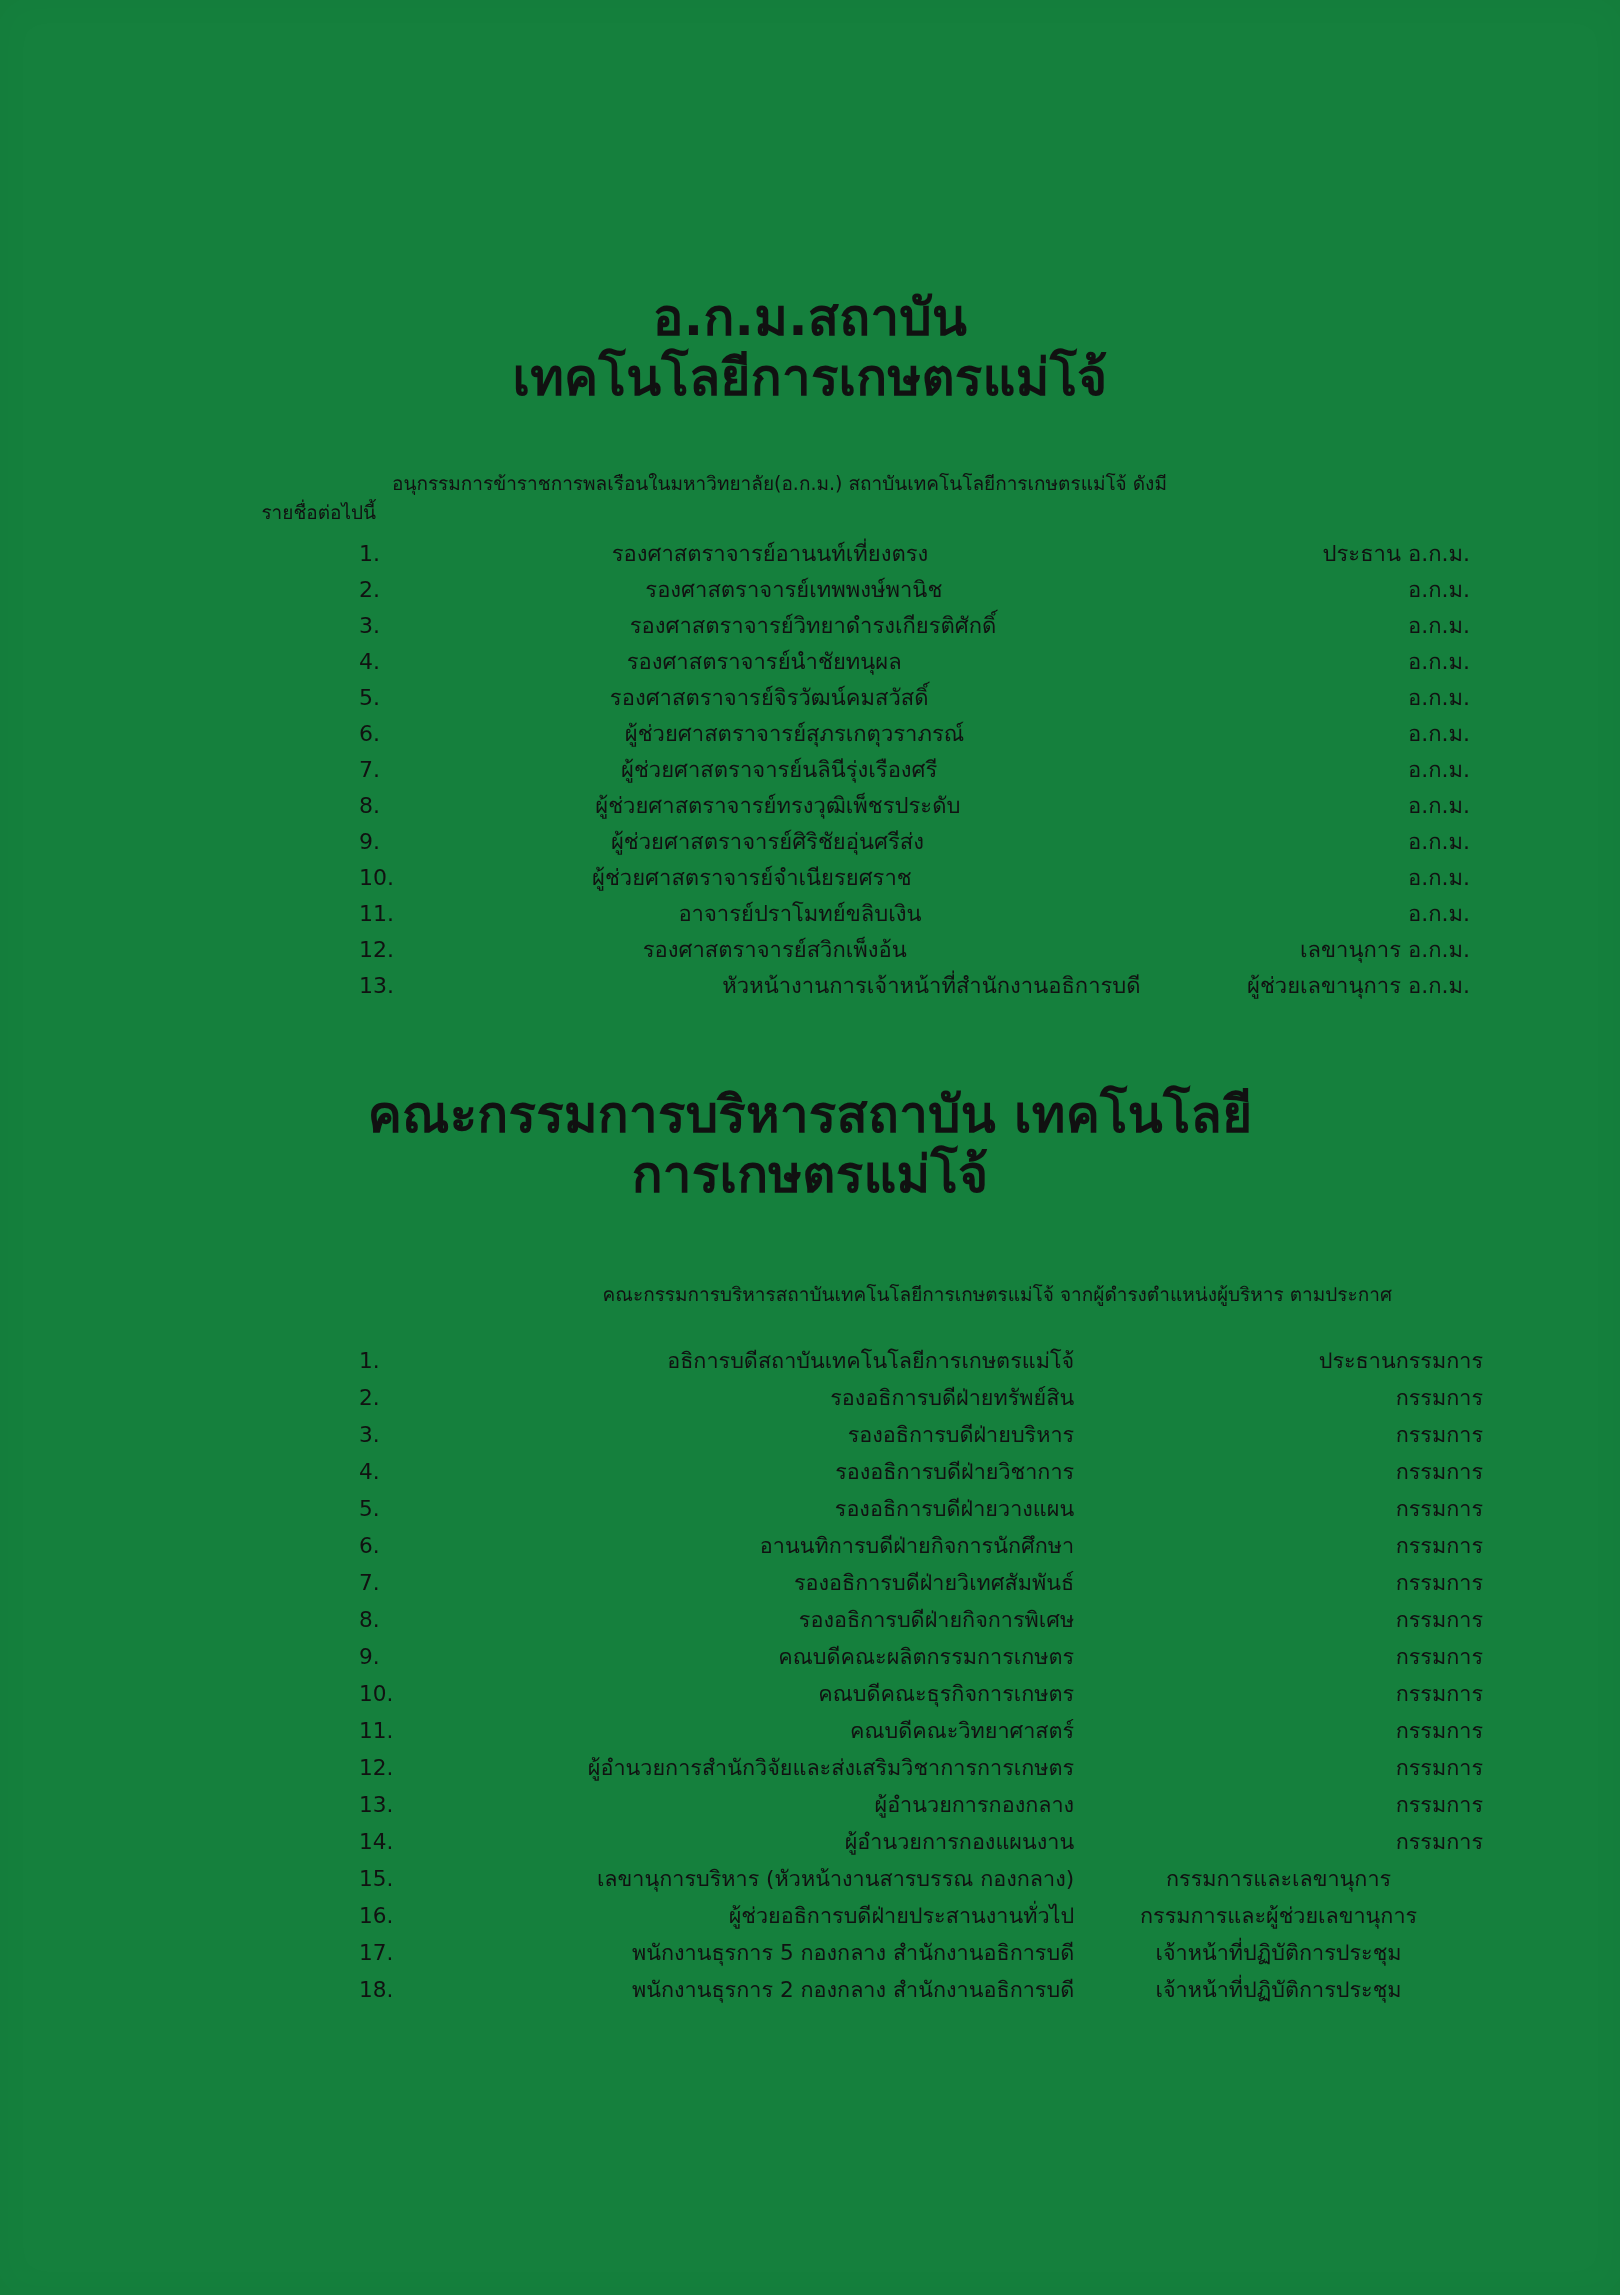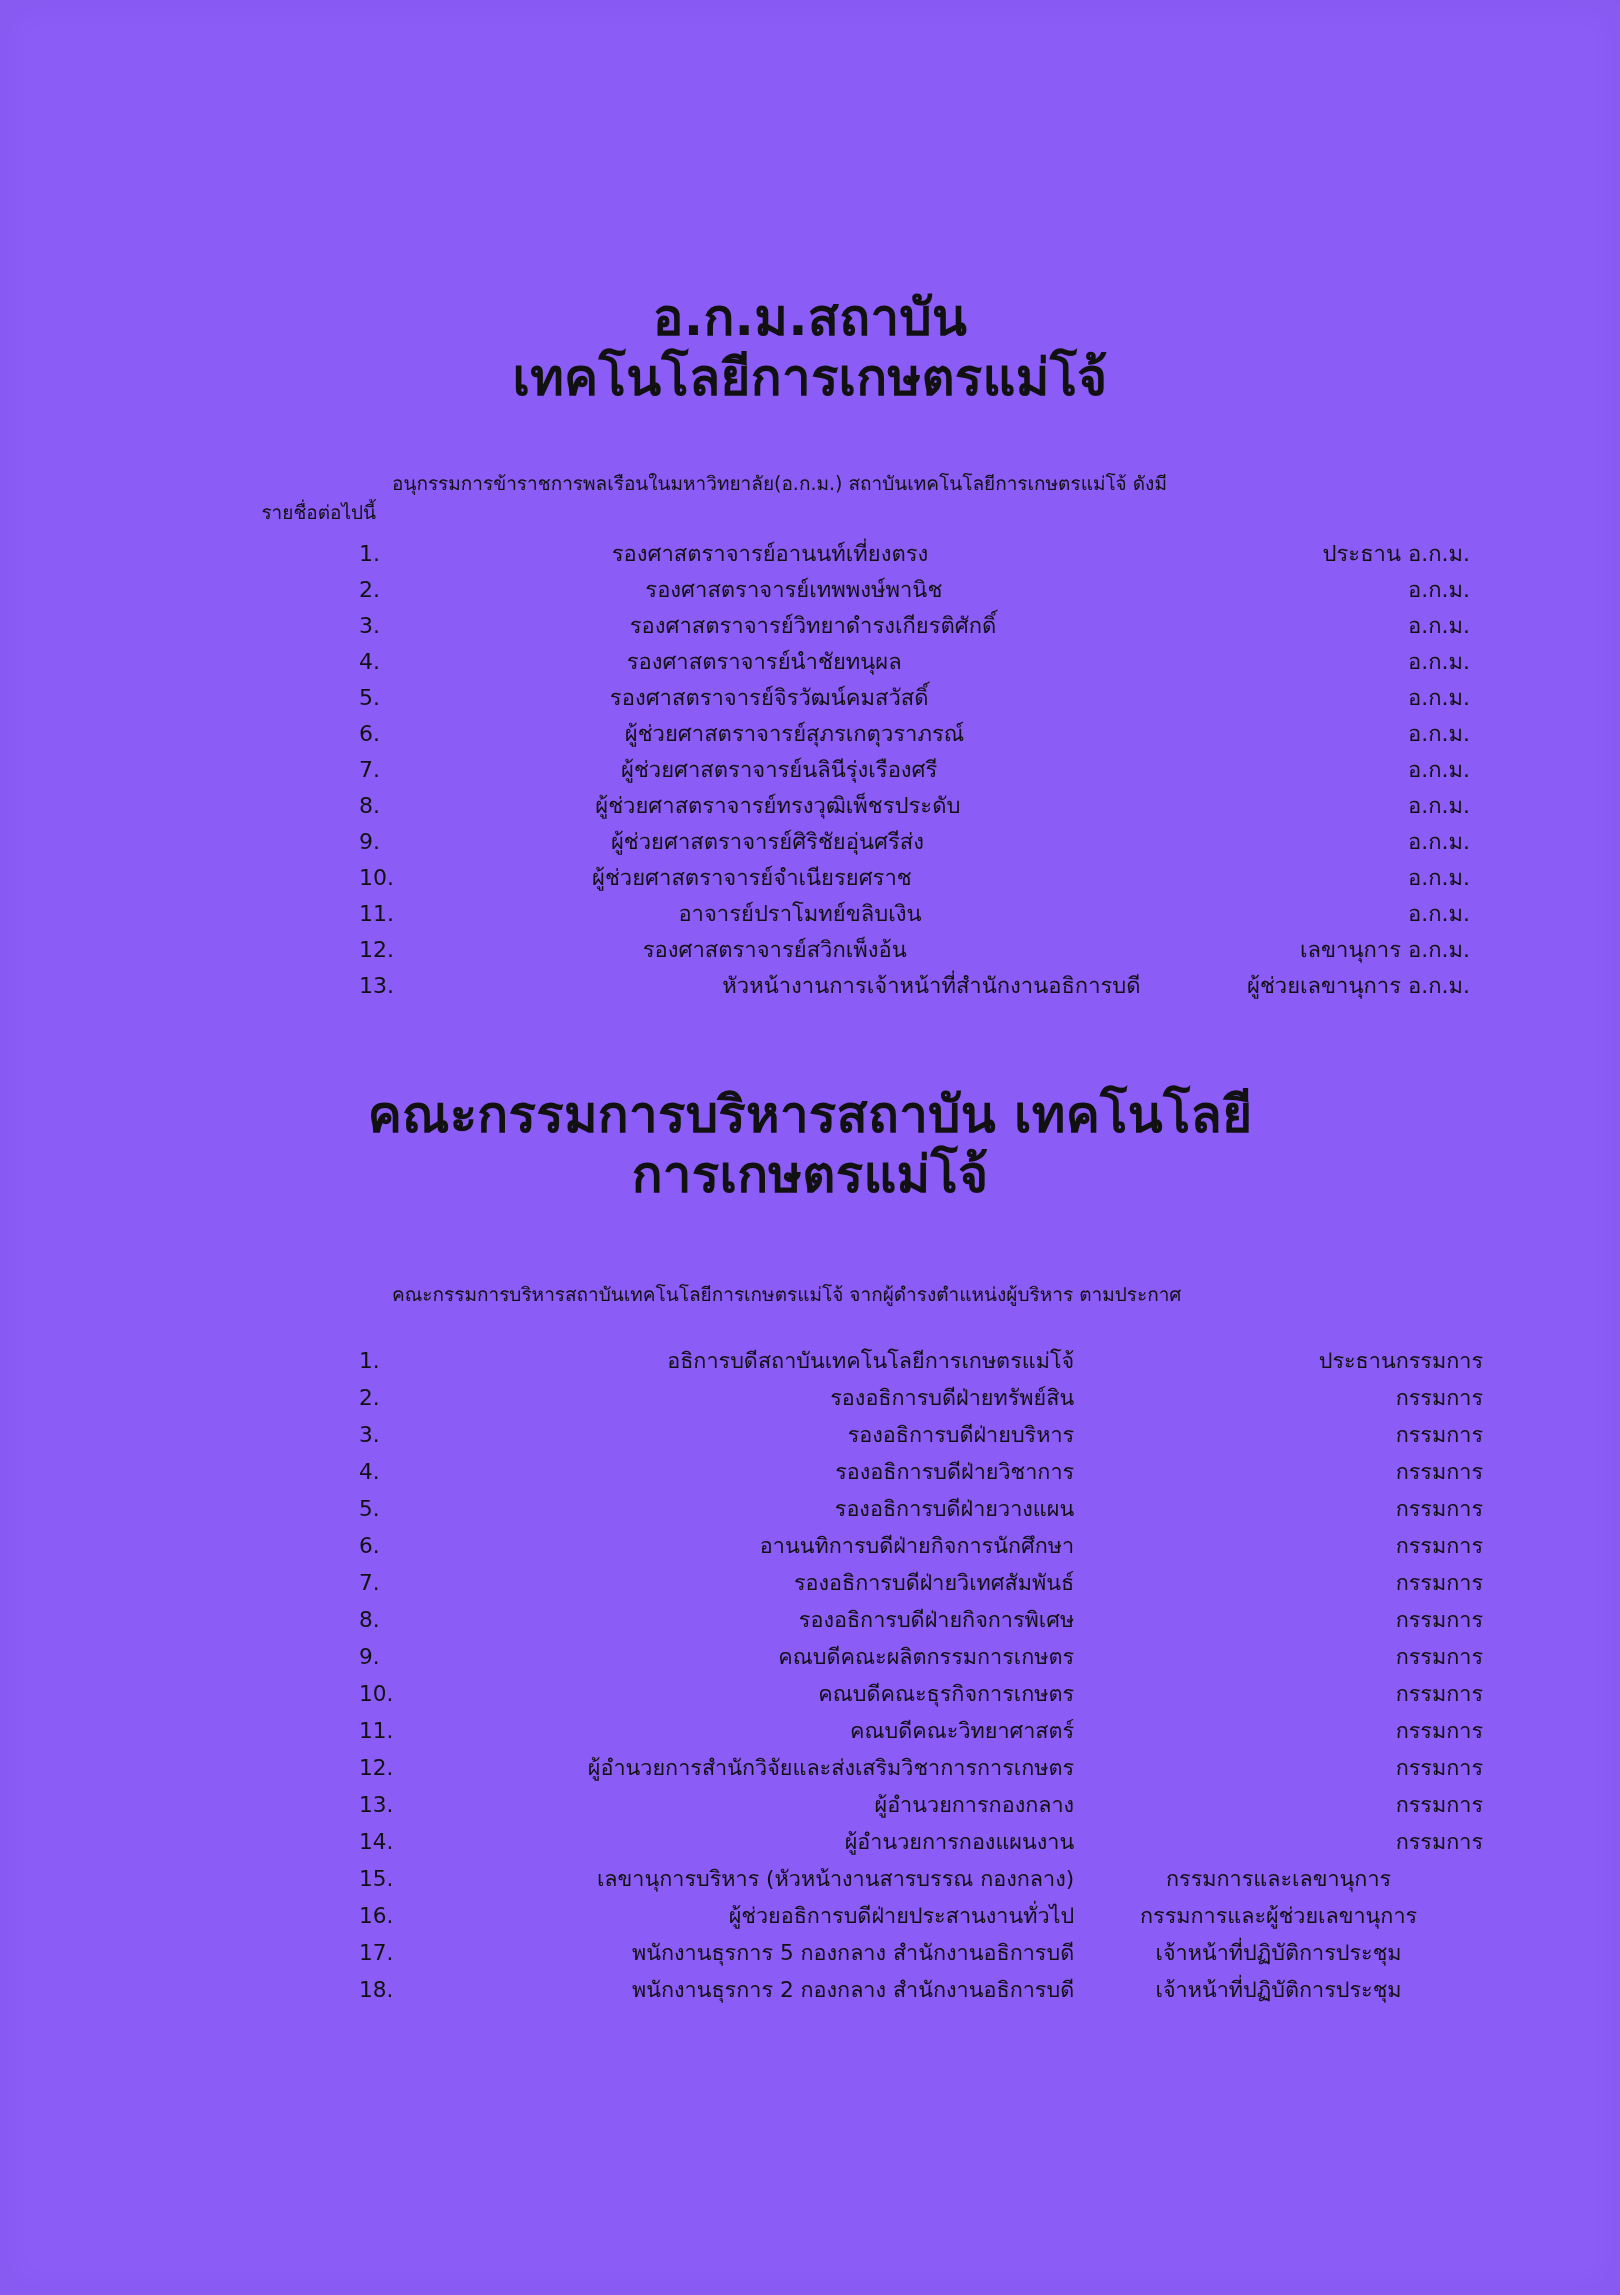--- a/index.html
+++ b/index.html
@@ -13,21 +13,21 @@
     position: relative;
     font-family: "DejaVu Sans", "Liberation Sans", sans-serif;
     color: #111111;
     overflow: hidden;
   }
   .page {
     position: absolute;
     top: 0; left: 0;
     width: 1621px;
     height: 2295px;
-    background: #8b5cf6;
+    background: #15803d;
   }
   
   .page::before {
     content: "";
     position: absolute;
     top: 0; left: 0; right: 0; bottom: 0;
     box-shadow: inset 0 0 39px rgba(0,0,0,0.035);
     pointer-events: none;
   }
 
@@ -114,20 +114,21 @@
     position: absolute;
     left: 261px;
     top: 1085px;
     width: 1098px;
   }
 
   .intro-2 {
     left: 281px;
     top: 1280px;
     width: 1111px;
+    text-align: right;
   }
   .intro-2 .l1 { display: block; text-indent: 111px; }
   .intro-2 .l2 { display: block; margin-left: -19.6px; }
 
   #roster2 {
     left: 359px;
     top: 1350px;
     width: 1124px;
     font-size: 21.6px;
   }

